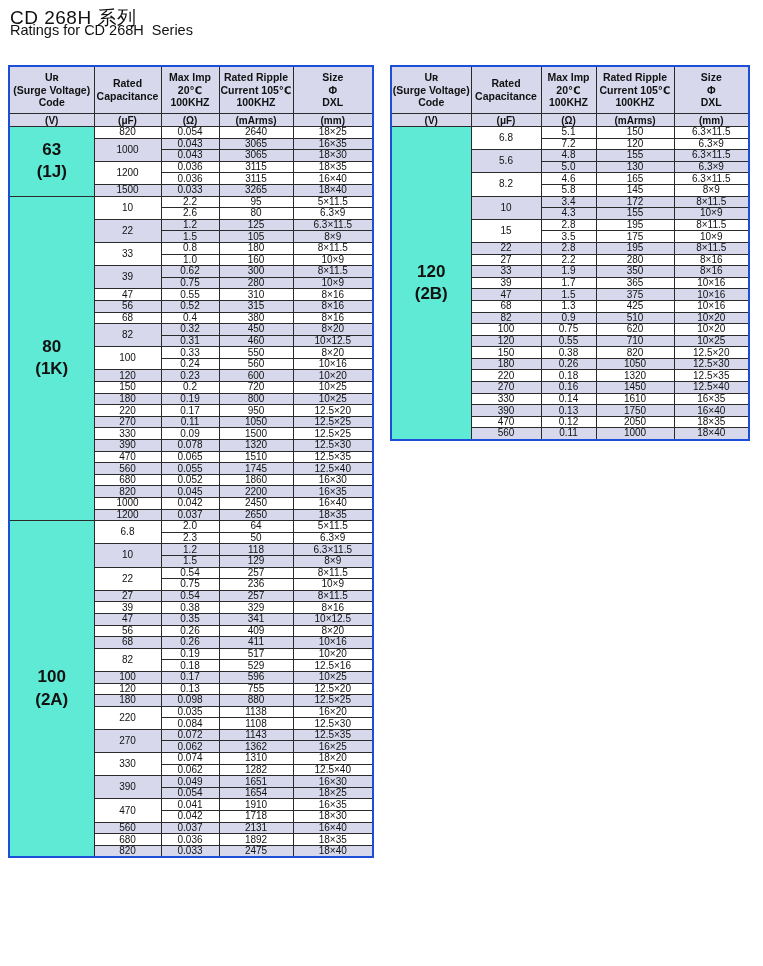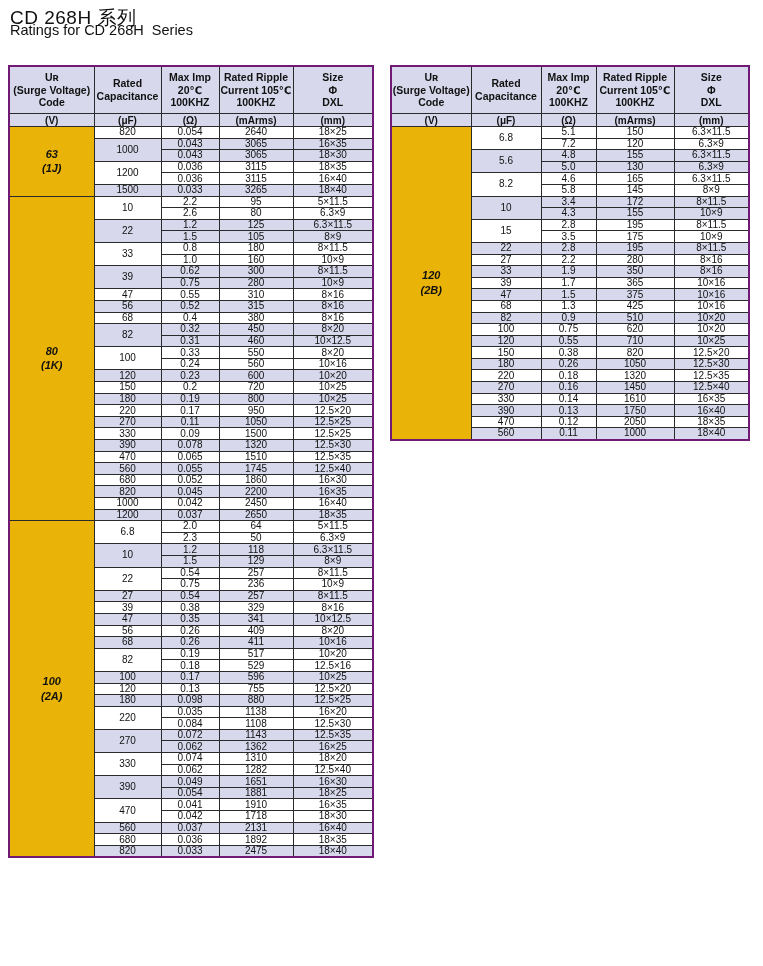--- a/index.html
+++ b/index.html
@@ -18,21 +18,21 @@
   }
   .title-en {
     position: absolute; left: 10px; top: 22px;
     font-size: 14.5px; font-weight: 400; margin: 0;
     white-space: pre;
   }
   table.ratings {
     position: absolute; top: 65px;
     border-collapse: collapse;
     table-layout: fixed;
-    border: 2px solid #701a75;
+    border: 2px solid #1d4ed8;
   }
   table.t0 { left: 8px;  width: 364px; }
   table.t1 { left: 390px; width: 358px; }
   table.ratings th, table.ratings td {
     border: 1px solid #2a2a2a;
     padding: 0;
     text-align: center;
     vertical-align: middle;
     overflow: hidden;
   }
@@ -48,24 +48,23 @@
     font-size: 10px; font-weight: 700;
     border-bottom: 2px solid #1a1a1a;
   }
   tbody tr { height: 11.6px; }
   tbody td {
     font-size: 10px;
     line-height: 1;
     background: #ffffff;
   }
   td.code {
-    background: #eab308;
-    font-size: 11px; font-weight: 700;
+    background: #5eead4;
+    font-size: 17px; font-weight: 700;
     line-height: 1.3;
-    font-style: italic;
   }
   td.sh { background: #d7d8ec; }
   td.cap { font-size: 10px; }
 </style>
 </head>
 <body>
 
 <div class="page">
   <h1 class="title-cn">CD 268H 系列</h1>
   <h2 class="title-en">Ratings for CD 268H  Series</h2>
@@ -447,21 +446,21 @@
           <td>12.5×40</td>
         </tr>
         <tr>
           <td rowspan="2" class="cap sh">390</td>
           <td class="sh">0.049</td>
           <td class="sh">1651</td>
           <td class="sh">16×30</td>
         </tr>
         <tr>
           <td class="sh">0.054</td>
-          <td class="sh">1881</td>
+          <td class="sh">1654</td>
           <td class="sh">18×25</td>
         </tr>
         <tr>
           <td rowspan="2" class="cap">470</td>
           <td>0.041</td>
           <td>1910</td>
           <td>16×35</td>
         </tr>
         <tr>
           <td>0.042</td>

